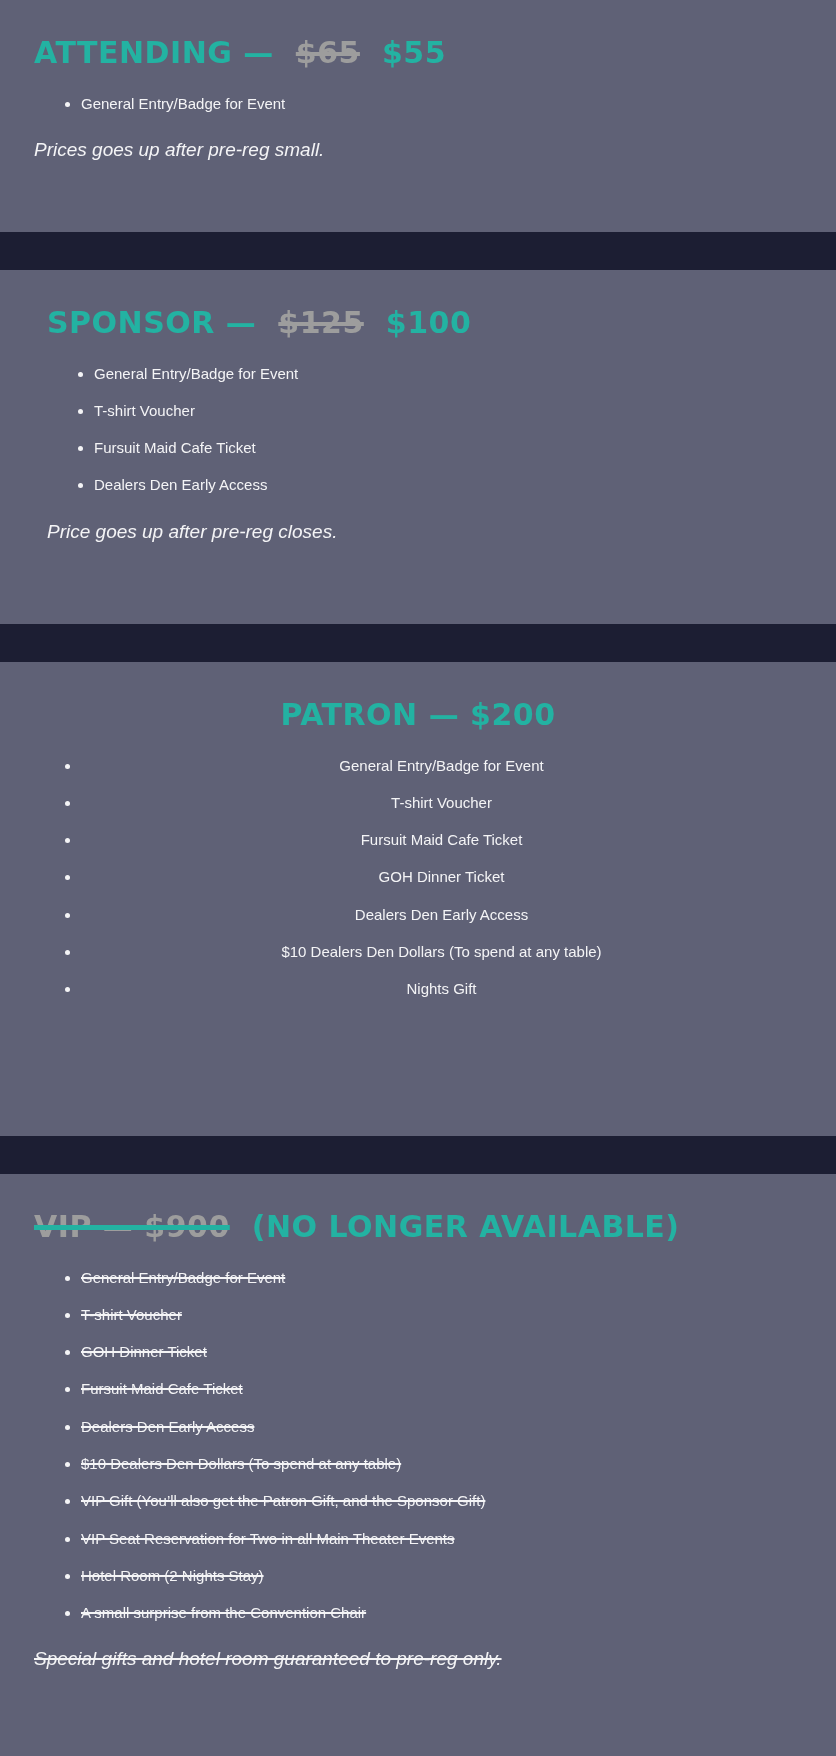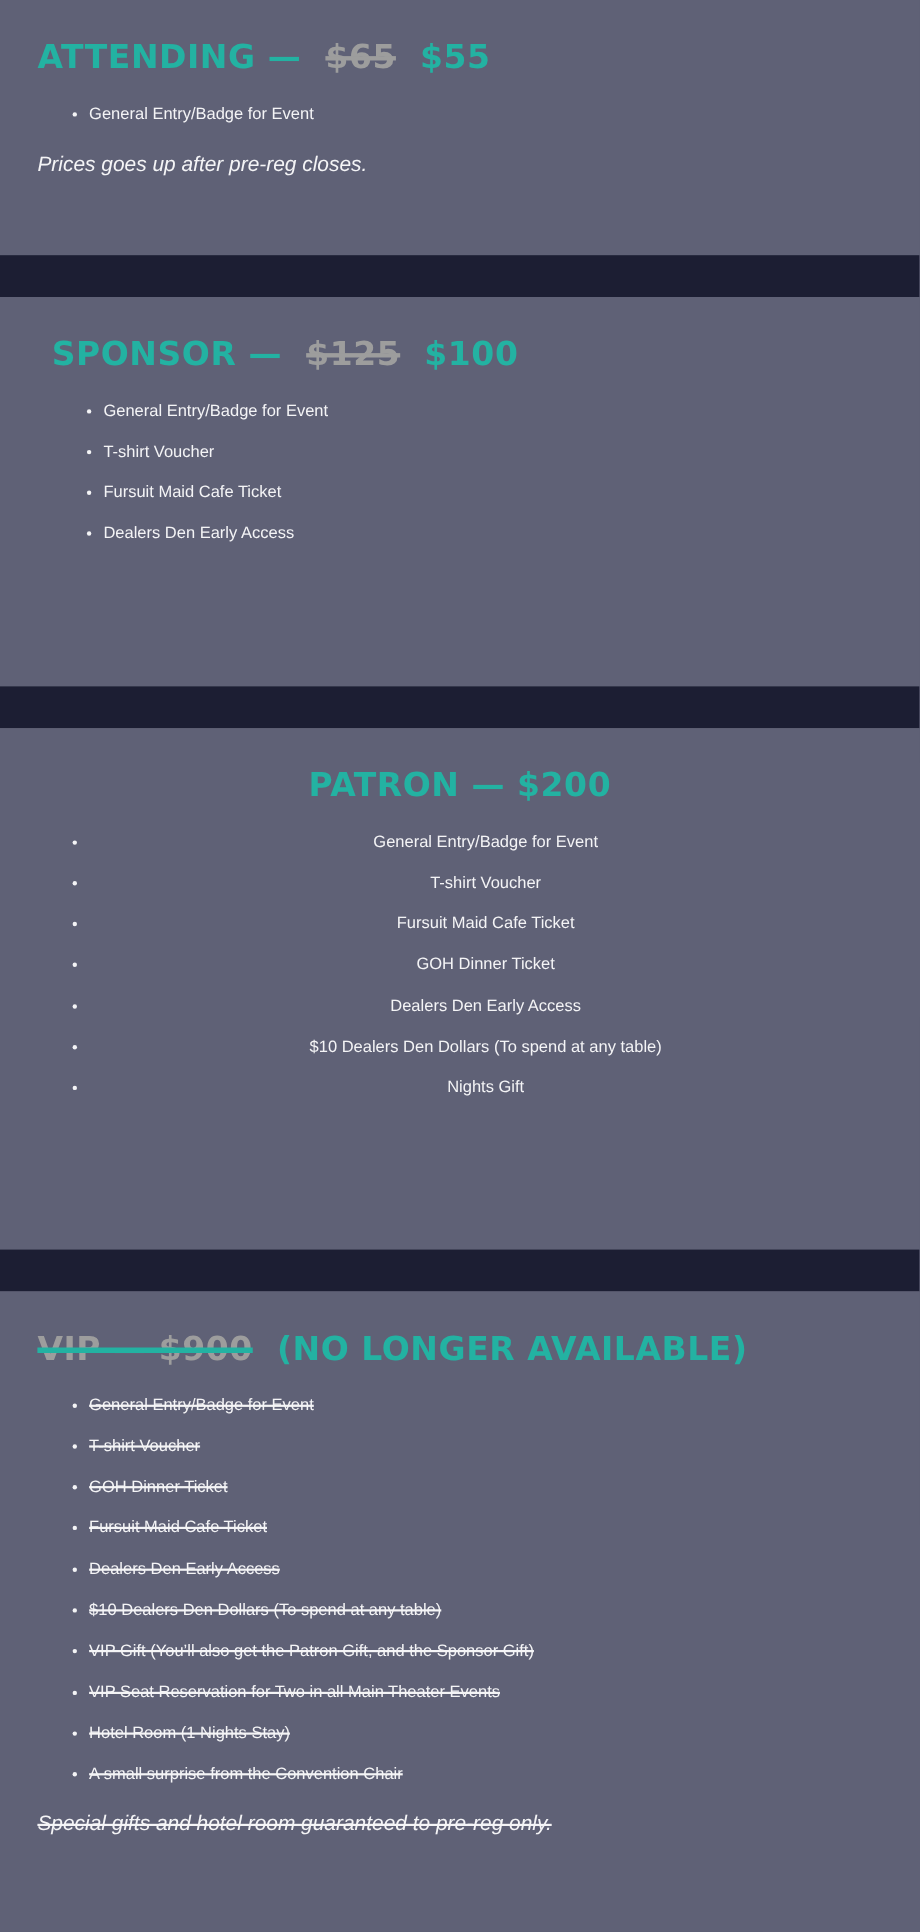--- a/index.html
+++ b/index.html
@@ -86,39 +86,40 @@
   <h3 class="tier-heading">
     
     <span class="h-part h-label">ATTENDING —</span>
     <span class="h-part h-old">$65</span>
     <span class="h-part h-price">$55</span>
     
   </h3>
   <ul class="perks">
       <li class="perk">General Entry/Badge for Event</li>
     </ul>
-  <p class="note">Prices goes up after pre-reg closes.</p>
+  <p class="note">Prices goes up after pre-reg small.</p>
 </section>
 
 <div class="separator"></div>
 
 <section class="tier tier-2">
   <h3 class="tier-heading">
     
     <span class="h-part h-label">SPONSOR —</span>
     <span class="h-part h-old">$125</span>
     <span class="h-part h-price">$100</span>
     
   </h3>
   <ul class="perks">
       <li class="perk">General Entry/Badge for Event</li>
       <li class="perk">T-shirt Voucher</li>
       <li class="perk">Fursuit Maid Cafe Ticket</li>
       <li class="perk">Dealers Den Early Access</li>
     </ul>
+  <p class="note">Price goes up after pre-reg closes.</p>
 </section>
 
 <div class="separator"></div>
 
 <section class="tier tier-3">
   <h3 class="tier-heading">
     
     <span class="h-part h-label">PATRON — $200</span>
     
     
@@ -147,17 +148,17 @@
   </h3>
   <ul class="perks">
       <li class="perk">General Entry/Badge for Event</li>
       <li class="perk">T-shirt Voucher</li>
       <li class="perk">GOH Dinner Ticket</li>
       <li class="perk">Fursuit Maid Cafe Ticket</li>
       <li class="perk">Dealers Den Early Access</li>
       <li class="perk">$10 Dealers Den Dollars (To spend at any table)</li>
       <li class="perk">VIP Gift (You’ll also get the Patron Gift, and the Sponsor Gift)</li>
       <li class="perk">VIP Seat Reservation for Two in all Main Theater Events</li>
-      <li class="perk">Hotel Room (1 Nights Stay)</li>
+      <li class="perk">Hotel Room (2 Nights Stay)</li>
       <li class="perk">A small surprise from the Convention Chair</li>
     </ul>
   <p class="note">Special gifts and hotel room guaranteed to pre-reg only.</p>
 </section>
 
 </body></html>

